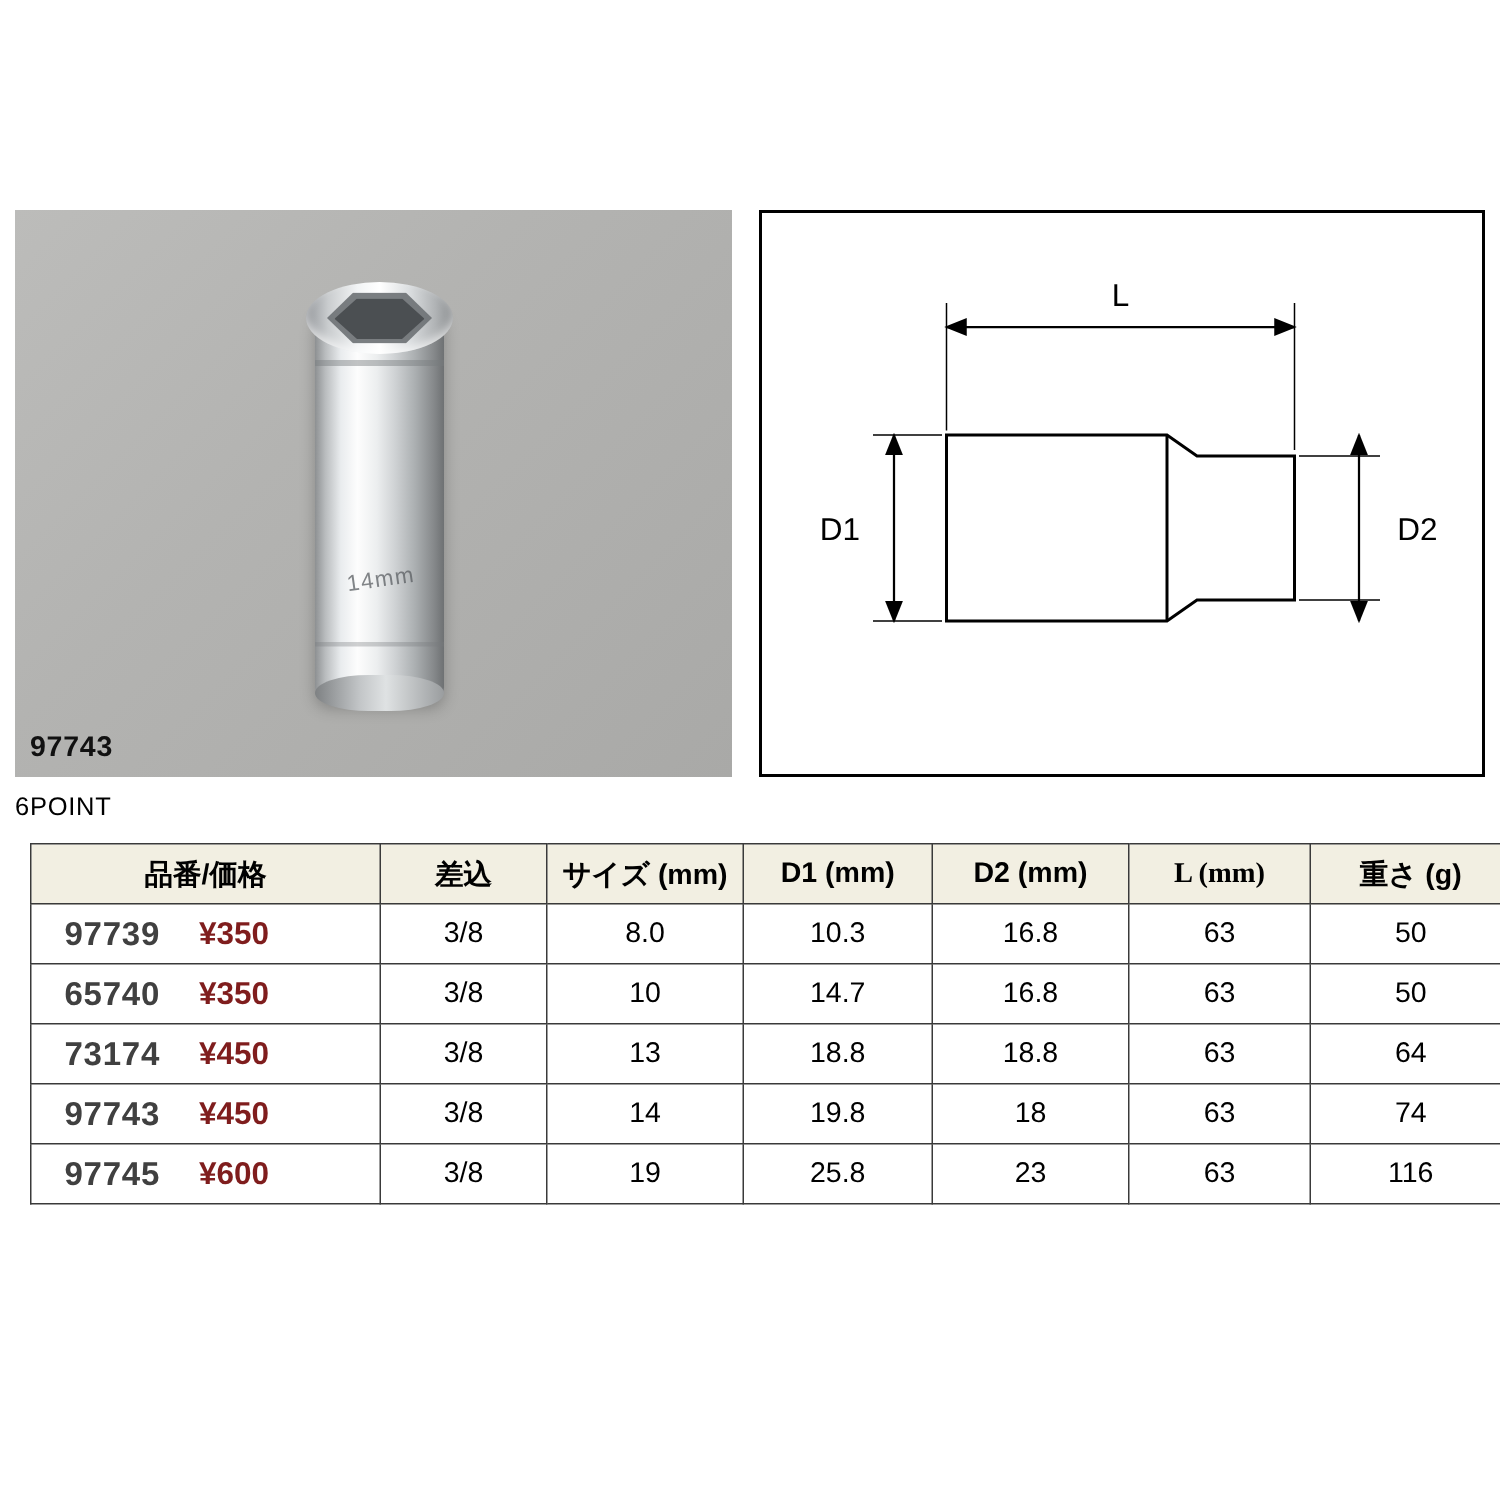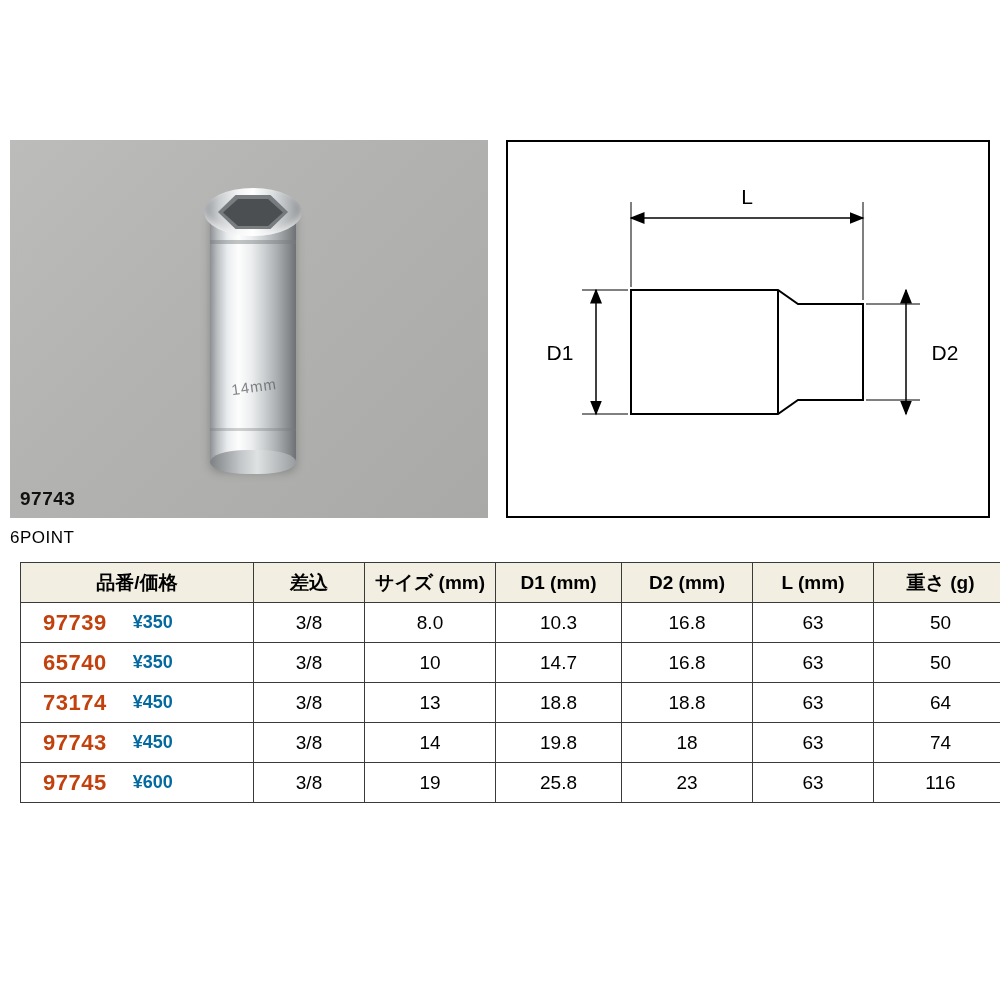--- a/index.html
+++ b/index.html
@@ -195,37 +195,37 @@
     text-align: left;
     padding: 0;
   }
   .code-inner {
     display: flex;
     align-items: center;
     justify-content: flex-start;
     padding-left: 22px;
   }
   .code {
-    color: #c2410c;
+    color: #404040;
     font-weight: bold;
     font-size: 22px;
     letter-spacing: 0.5px;
   }
   .price {
-    color: #0369a1;
+    color: #7f1d1d;
     font-weight: bold;
-    font-size: 18px;
+    font-size: 21px;
     margin-left: 26px;
   }
   .col-code { width: 232px; }
   .col-drive { width: 110px; }
   .col-size { width: 130px; }
   .col-d1 { width: 125px; }
   .col-d2 { width: 130px; }
-  .col-l { width: 120px; }
+  .col-l { width: 120px; font-family: Liberation Serif, serif; }
   .col-w { width: 133px; }
 </style>
 </head>
 <body>
 
 <div class="page">
 
   <div class="top-area">
 
     <div class="photo-panel">

